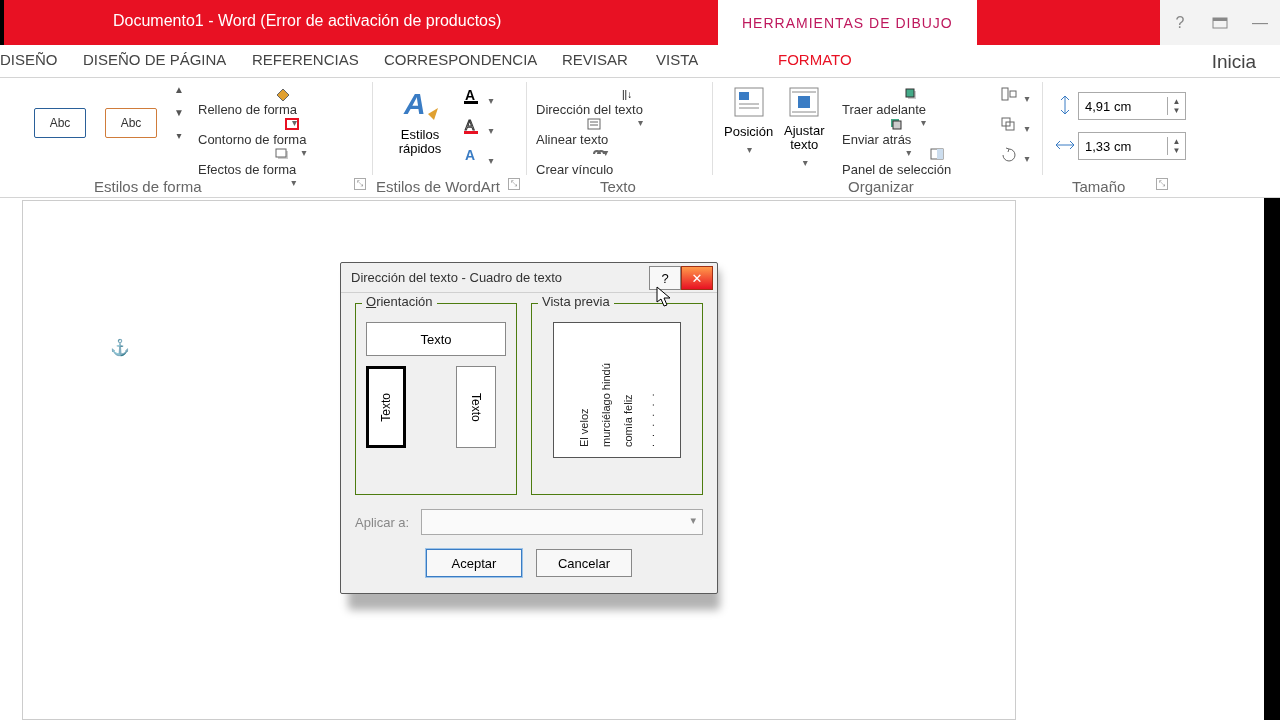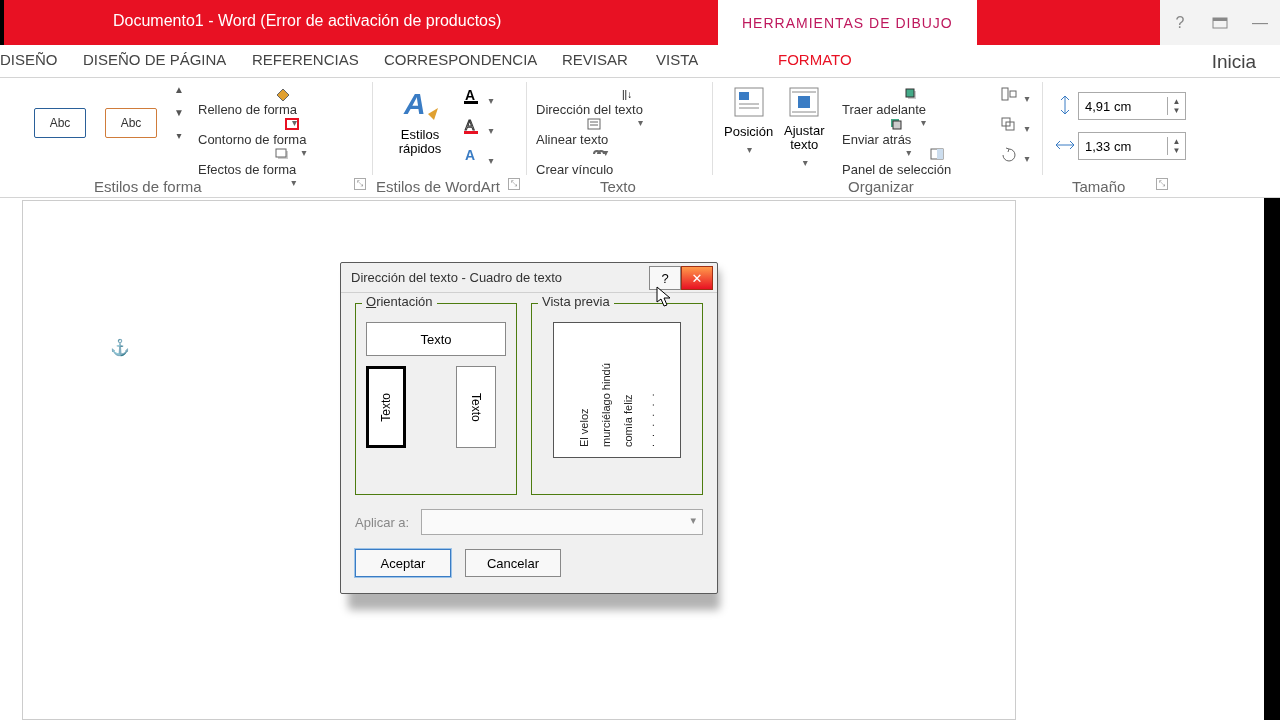--- a/index.html
+++ b/index.html
@@ -67,21 +67,21 @@
   .orient-v.selected { border:3px solid #000;}
   .orient-v span { writing-mode:vertical-rl; font-size:12px;}
   .orient-v.sel span { transform:rotate(180deg);}
   .preview-col { flex:1;}
   .preview-box { width:128px; height:136px; border:1px solid #555; background:#fff; margin:0 auto; display:flex; gap:10px; padding:10px 14px; justify-content:center;}
   .preview-line { writing-mode:vertical-rl; transform:rotate(180deg); font-size:11px; color:#222; text-align:left;}
   .apply-row { display:flex; align-items:center; gap:12px; margin-top:14px;}
   .apply-label { font-size:13px; color:#888;}
   .apply-select { flex:1; height:26px; border:1px solid #aaa; background:#fafafa; position:relative;}
   .apply-select::after { content:"▾"; position:absolute; right:6px; top:4px; font-size:11px; color:#888;}
-  .dlg-buttons { display:flex; justify-content:flex-start; gap:14px; margin-top:14px;}
+  .dlg-buttons { display:flex; justify-content:center; gap:14px; margin-top:14px;}
   .dlg-buttons button { width:96px; height:28px; font-size:13px; border:1px solid #888; background:#f8f8f8;}
   .dlg-buttons button.primary { border:1px solid #3a7cc4; outline:1px solid #9cc3e8;}
 
   .cursor { position:absolute; left:656px; top:286px; width:18px; height:22px; pointer-events:none;}
 
   .dlg-launcher { position:absolute; width:12px; height:12px; border:1px solid #aaa; font-size:8px; color:#888; display:flex; align-items:center; justify-content:center;}
 </style>
 </head>
 <body>
 

